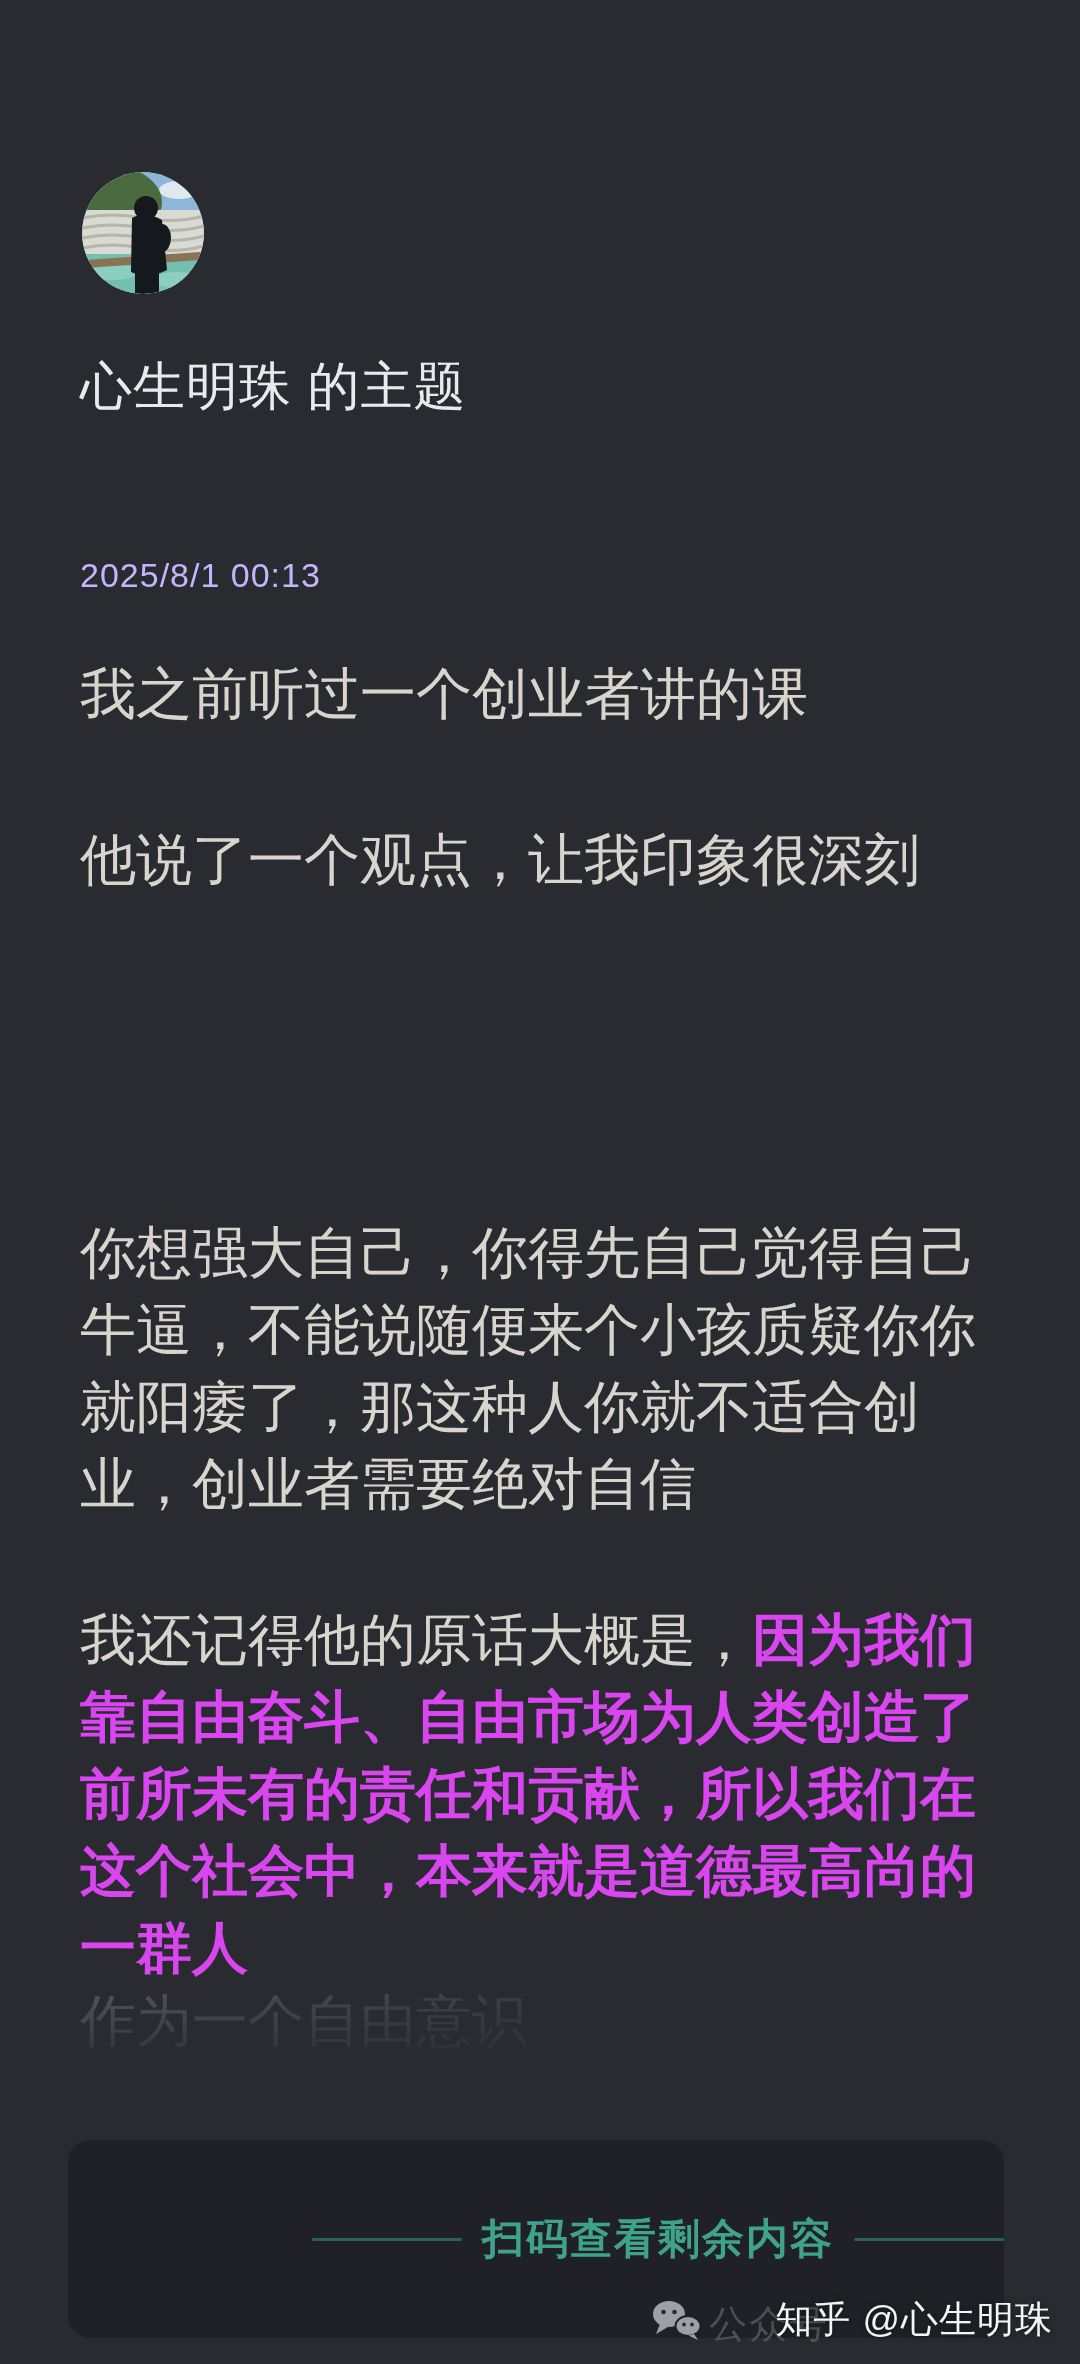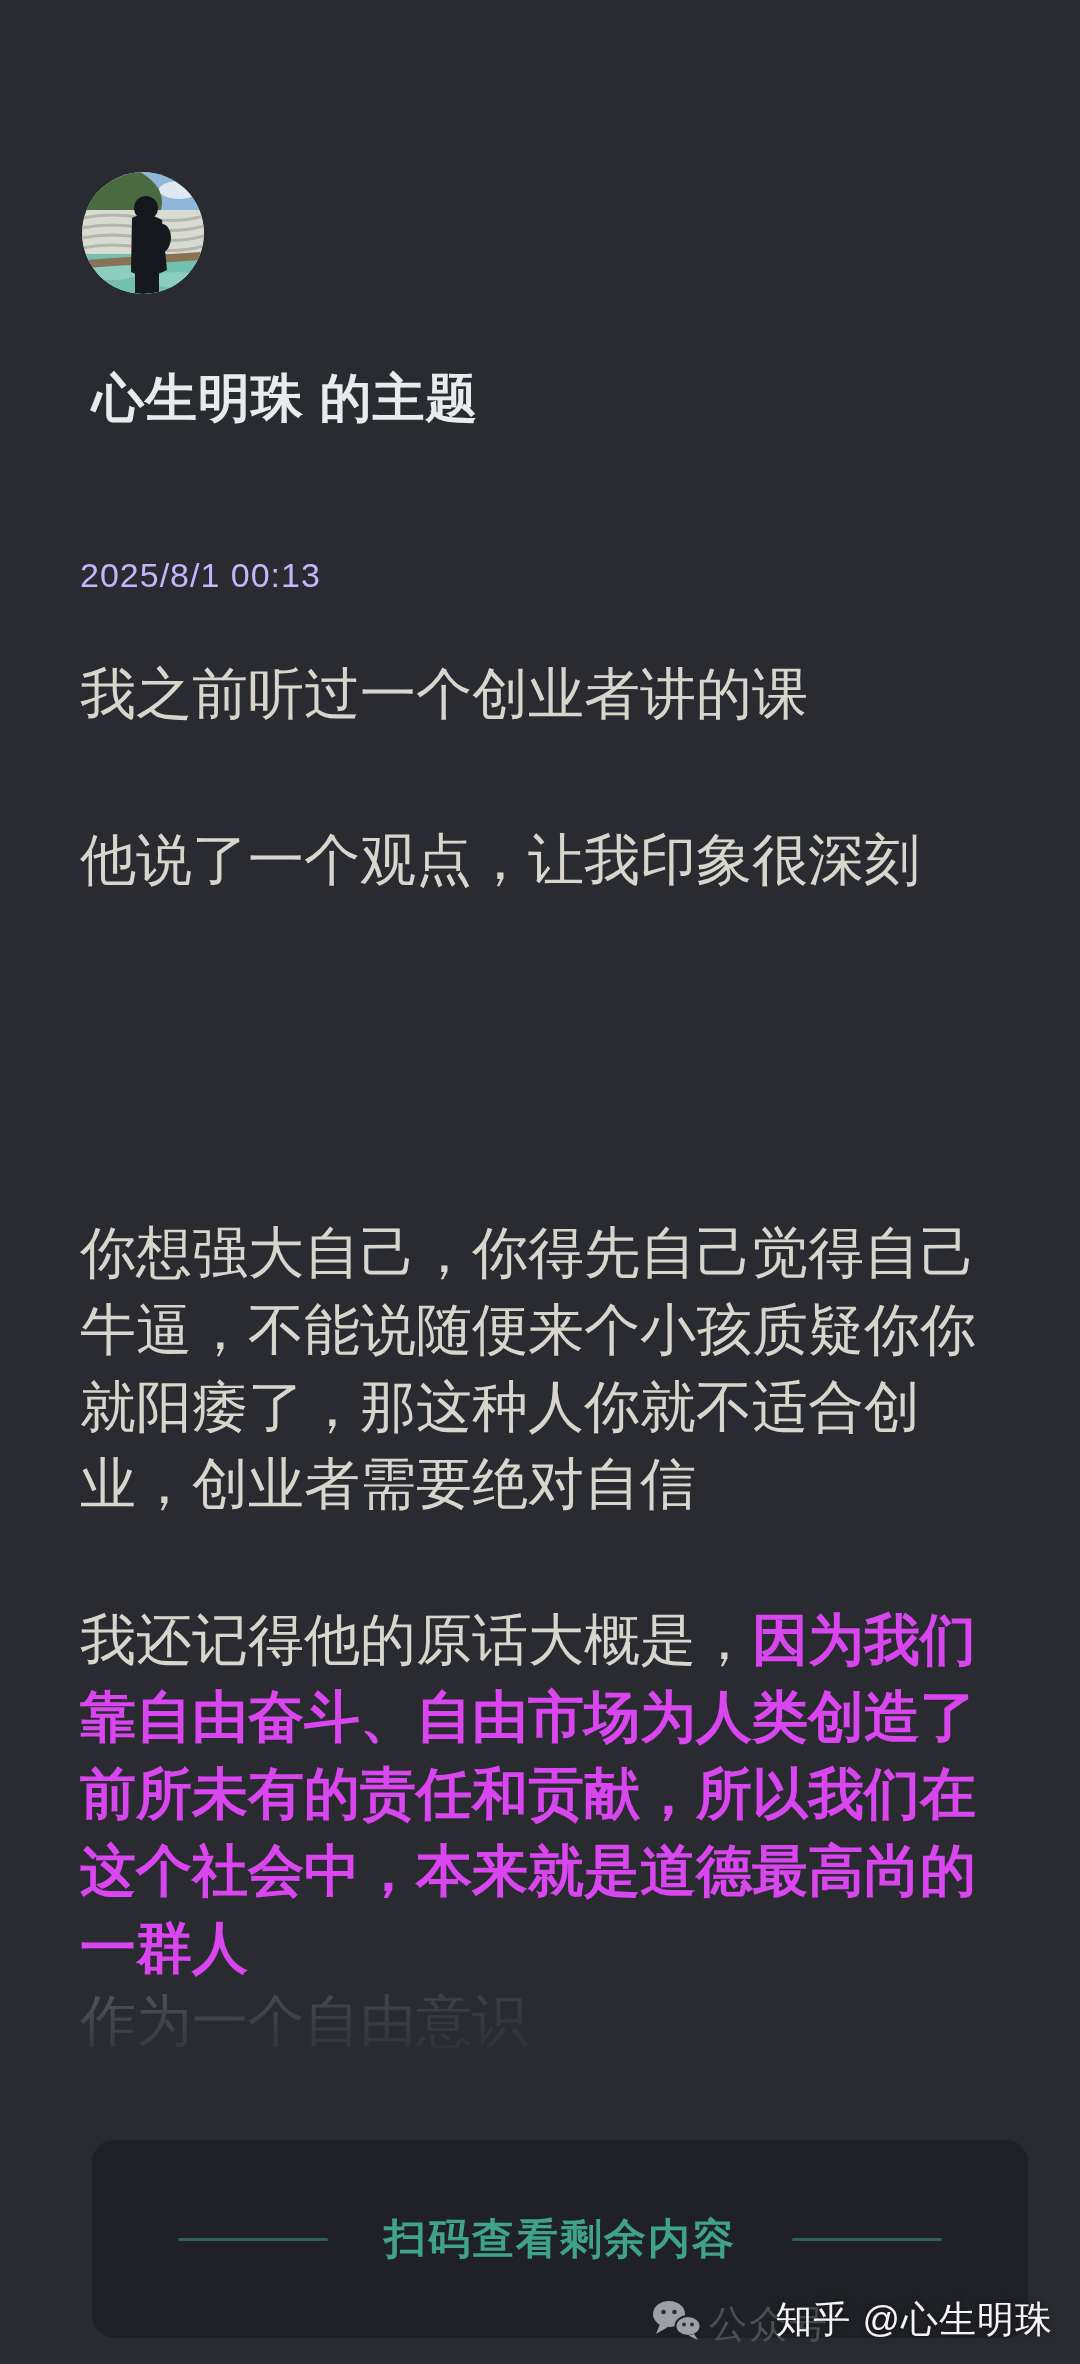--- a/index.html
+++ b/index.html
@@ -10,22 +10,22 @@
     overflow:hidden;
     font-family:"Liberation Sans","DejaVu Sans",sans-serif;
   }
   .avatar{
     position:absolute;left:82px;top:172px;
     width:122px;height:122px;border-radius:50%;overflow:hidden;
     background:#6fbcae;
   }
   .avatar svg{display:block;width:100%;height:100%;}
   .title{
-    position:absolute;left:80px;top:352px;margin:12px;
-    font-size:52px;font-weight:bold;color:#e9eaec;letter-spacing:1px;
+    position:absolute;left:80px;top:352px;margin:0;
+    font-size:52px;font-weight:normal;color:#e9eaec;letter-spacing:1px;
   }
   .date{
     position:absolute;left:80px;top:556px;
     font-size:34px;color:#c4b5fd;letter-spacing:1px;
   }
   .para{
     position:absolute;left:80px;margin:0;
     width:940px;max-width:940px;
     font-size:56px;line-height:77px;color:#d8d5cd;
     letter-spacing:0;
@@ -41,24 +41,24 @@
     position:absolute;left:80px;top:1982px;width:940px;height:90px;
   }
   .faded-wrap .para{position:static;color:#8b8e94;opacity:.55;}
   .fade-overlay{
     position:absolute;inset:0;
     background:
       linear-gradient(100deg, rgba(41,43,48,0) 0%, rgba(41,43,48,.85) 70%),
       linear-gradient(to bottom, rgba(41,43,48,.15) 0%, rgba(41,43,48,.95) 100%);
   }
   .qr-card{
-    position:absolute;left:92px;top:2140px;
+    position:absolute;left:68px;top:2140px;
     width:936px;height:198px;border-radius:22px;
     background:#1f2126;
-    display:flex;align-items:center;justify-content:center;gap:56px;
+    display:flex;align-items:center;justify-content:flex-end;gap:20px;
   }
   .qr-line{
     display:block;width:150px;height:3px;
     background:#2c6155;border-radius:2px;
   }
   .qr-label{
     font-size:42px;font-weight:bold;color:#3fa38c;letter-spacing:2px;
   }
   .watermark{
     position:absolute;right:27px;bottom:19px;

